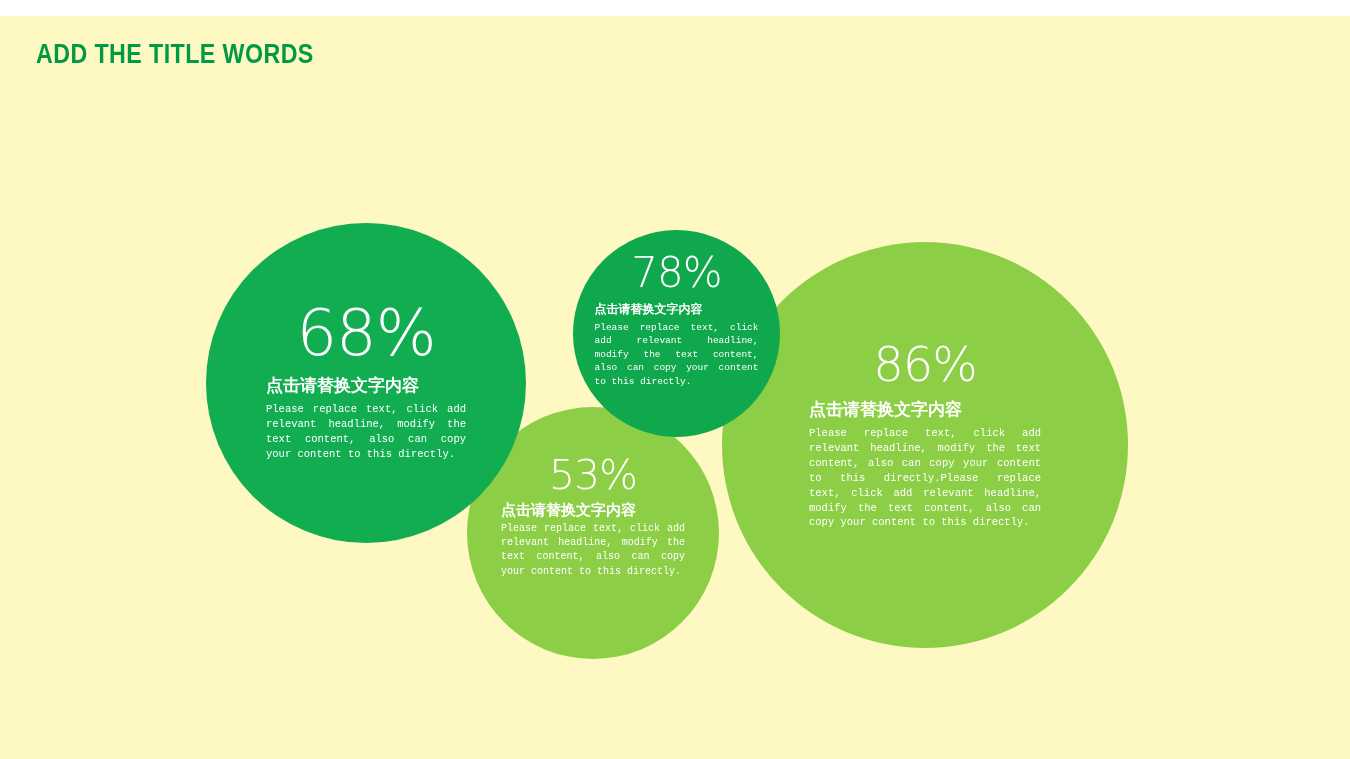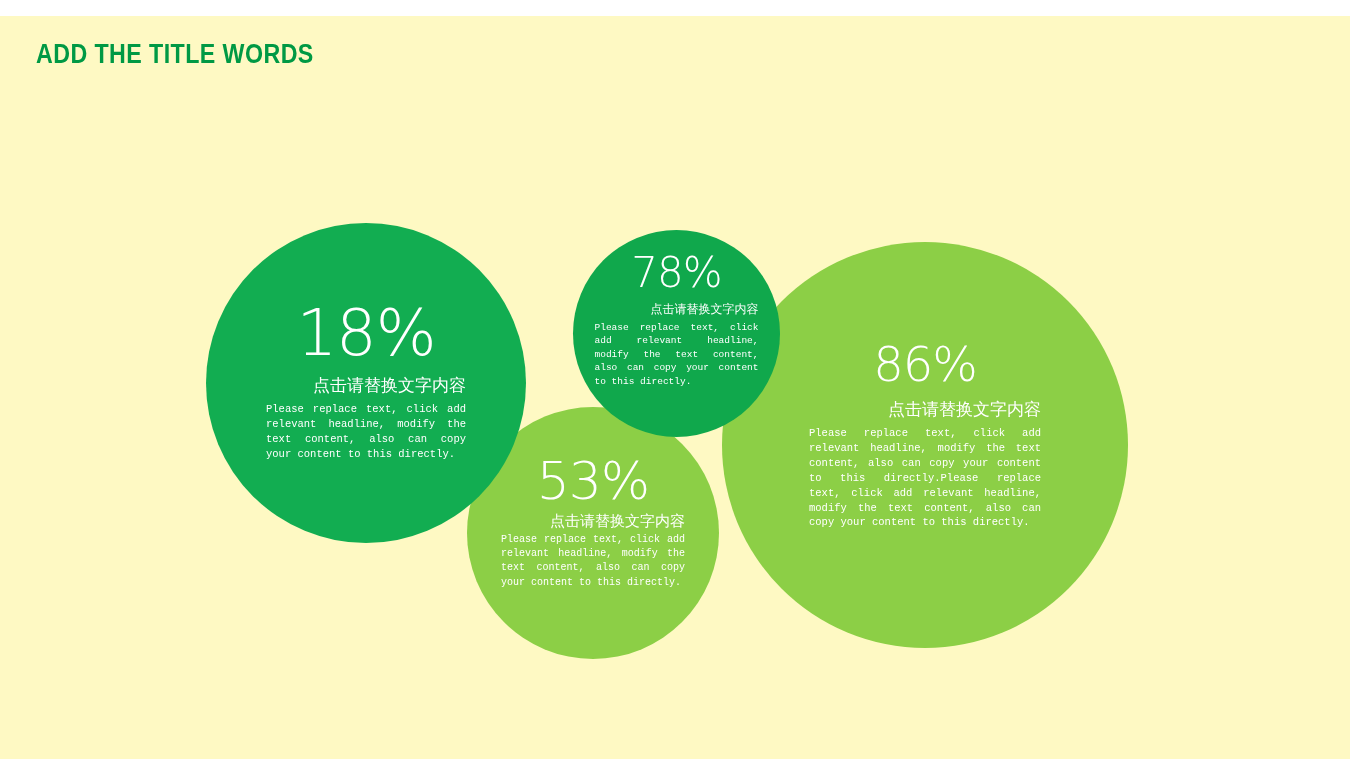--- a/index.html
+++ b/index.html
@@ -61,22 +61,22 @@
     color: #ffffff;
     line-height: 1;
     letter-spacing: -1px;
     white-space: nowrap;
     text-align: center;
   }
   .headline {
     font-family: "DejaVu Sans", sans-serif;
     color: #ffffff;
     white-space: nowrap;
-    text-align: right;
-    font-weight: 400;
+    text-align: left;
+    font-weight: 700;
   }
   .body-text {
     font-family: Liberation Mono, monospace;
     color: #ffffff;
     text-align: justify;
     text-align-last: left;
     line-height: 1.42;
   }
 
   
@@ -110,21 +110,21 @@
   
   #bubble-53 {
     left: 467px;
     top: 391px;
     width: 252px;
     height: 252px;
     background: #8ccf46;
     z-index: 2;
   }
   #bubble-53 .bubble-inner { top: 48px; width: 184px; }
-  #bubble-53 .pct { font-size: 52px; }
+  #bubble-53 .pct { font-size: 41px; }
   #bubble-53 .headline { font-size: 15px; margin-top: 5px; }
   #bubble-53 .body-text { font-size: 10px; margin-top: 2px; }
 
   
   #bubble-86 {
     left: 722px;
     top: 226px;
     width: 406px;
     height: 406px;
     background: #8ccf46;
@@ -153,21 +153,21 @@
   <div class="bubble" id="bubble-53">
     <div class="bubble-inner">
       <div class="pct">53%</div>
       <div class="headline">点击请替换文字内容</div>
       <div class="body-text">Please replace text, click add relevant headline, modify the text content, also can copy your content to this directly.</div>
     </div>
   </div>
 
   <div class="bubble" id="bubble-76">
     <div class="bubble-inner">
-      <div class="pct">18%</div>
+      <div class="pct">68%</div>
       <div class="headline">点击请替换文字内容</div>
       <div class="body-text">Please replace text, click add relevant headline, modify the text content, also can copy your content to this directly.</div>
     </div>
   </div>
 
   <div class="bubble" id="bubble-38">
     <div class="bubble-inner">
       <div class="pct">78%</div>
       <div class="headline">点击请替换文字内容</div>
       <div class="body-text">Please replace text, click add relevant headline, modify the text content, also can copy your content to this directly.</div>

